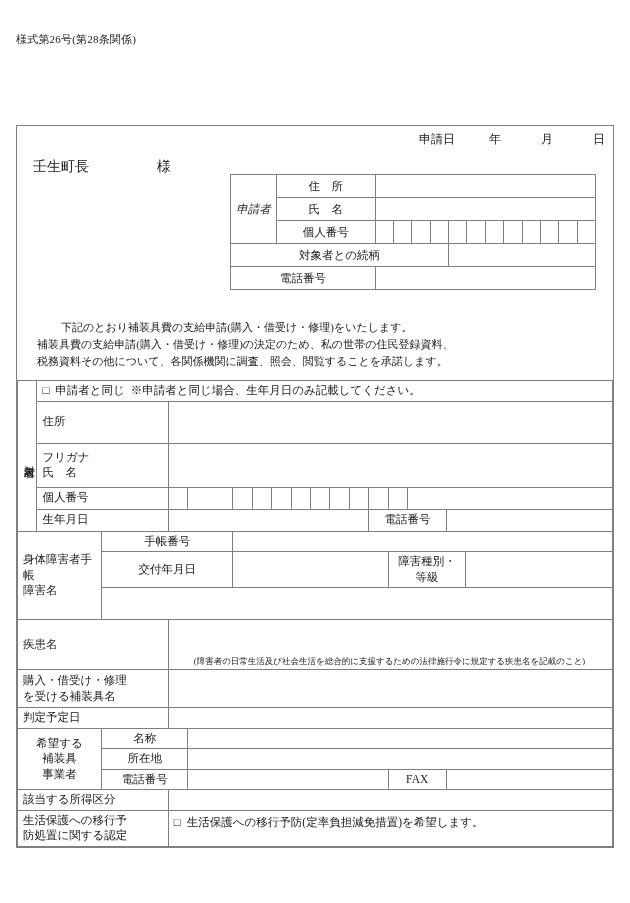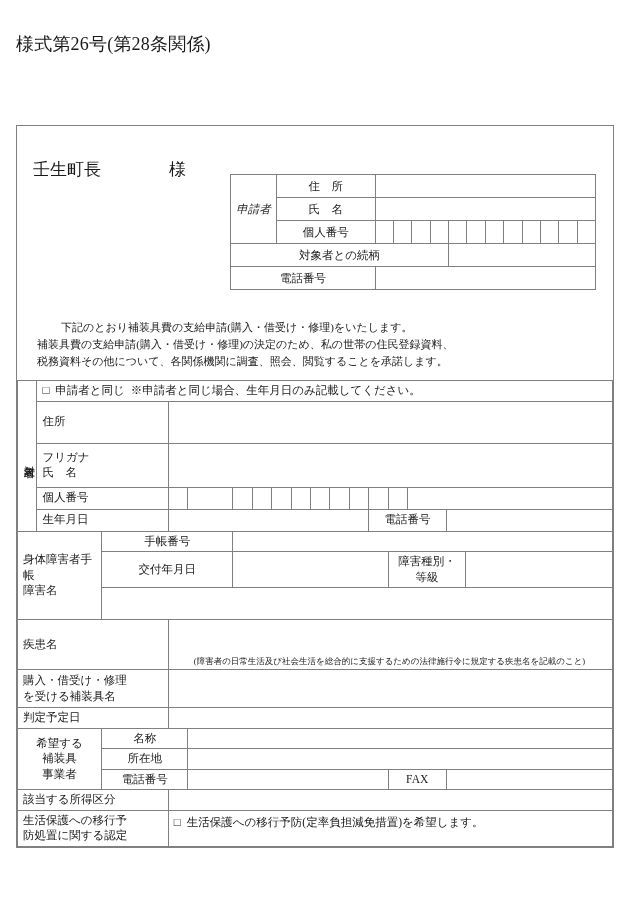--- a/index.html
+++ b/index.html
@@ -20,21 +20,21 @@
     position: relative;
     width: 630px;
     height: 903px;
   }
 
   
   .form-number {
     position: absolute;
     left: 16px;
     top: 32px;
-    font-size: 18px;
+    font-size: 11px;
     letter-spacing: 0.2px;
     white-space: nowrap;
   }
 
   
   .doc-title {
     position: absolute;
     left: 0;
     top: 104px;
     width: 630px;
@@ -68,21 +68,21 @@
     white-space: nowrap;
   }
   .apply-date .lbl { margin-right: 34px; }
   .apply-date .y  { margin-right: 40px; }
   .apply-date .m  { margin-right: 40px; }
 
   .addressee {
     position: absolute;
     left: 16px;
     top: 32px;
-    font-size: 17px;
+    font-size: 14px;
     white-space: nowrap;
   }
   .addressee .sama { margin-left: 68px; }
 
   
   .applicant-table {
     position: absolute;
     left: 213px;
     top: 48px;
     width: 366px;
@@ -169,20 +169,23 @@
 
 <div class="page">
 
   <div class="form-number">様式第26号(第28条関係)</div>
 
 
   <div class="frame">
 
     <div class="header-block">
 
+      <div class="apply-date">
+        <span class="lbl">申請日</span><span class="y">年</span><span class="m">月</span><span>日</span>
+      </div>
 
       <div class="addressee">
         <span>壬生町長</span><span class="sama">様</span>
       </div>
 
       <table class="applicant-table">
         <tbody>
             <tr>
           <td class="vert-label" rowspan="3">申請者</td>
           <td class="lbl">住　所</td>

